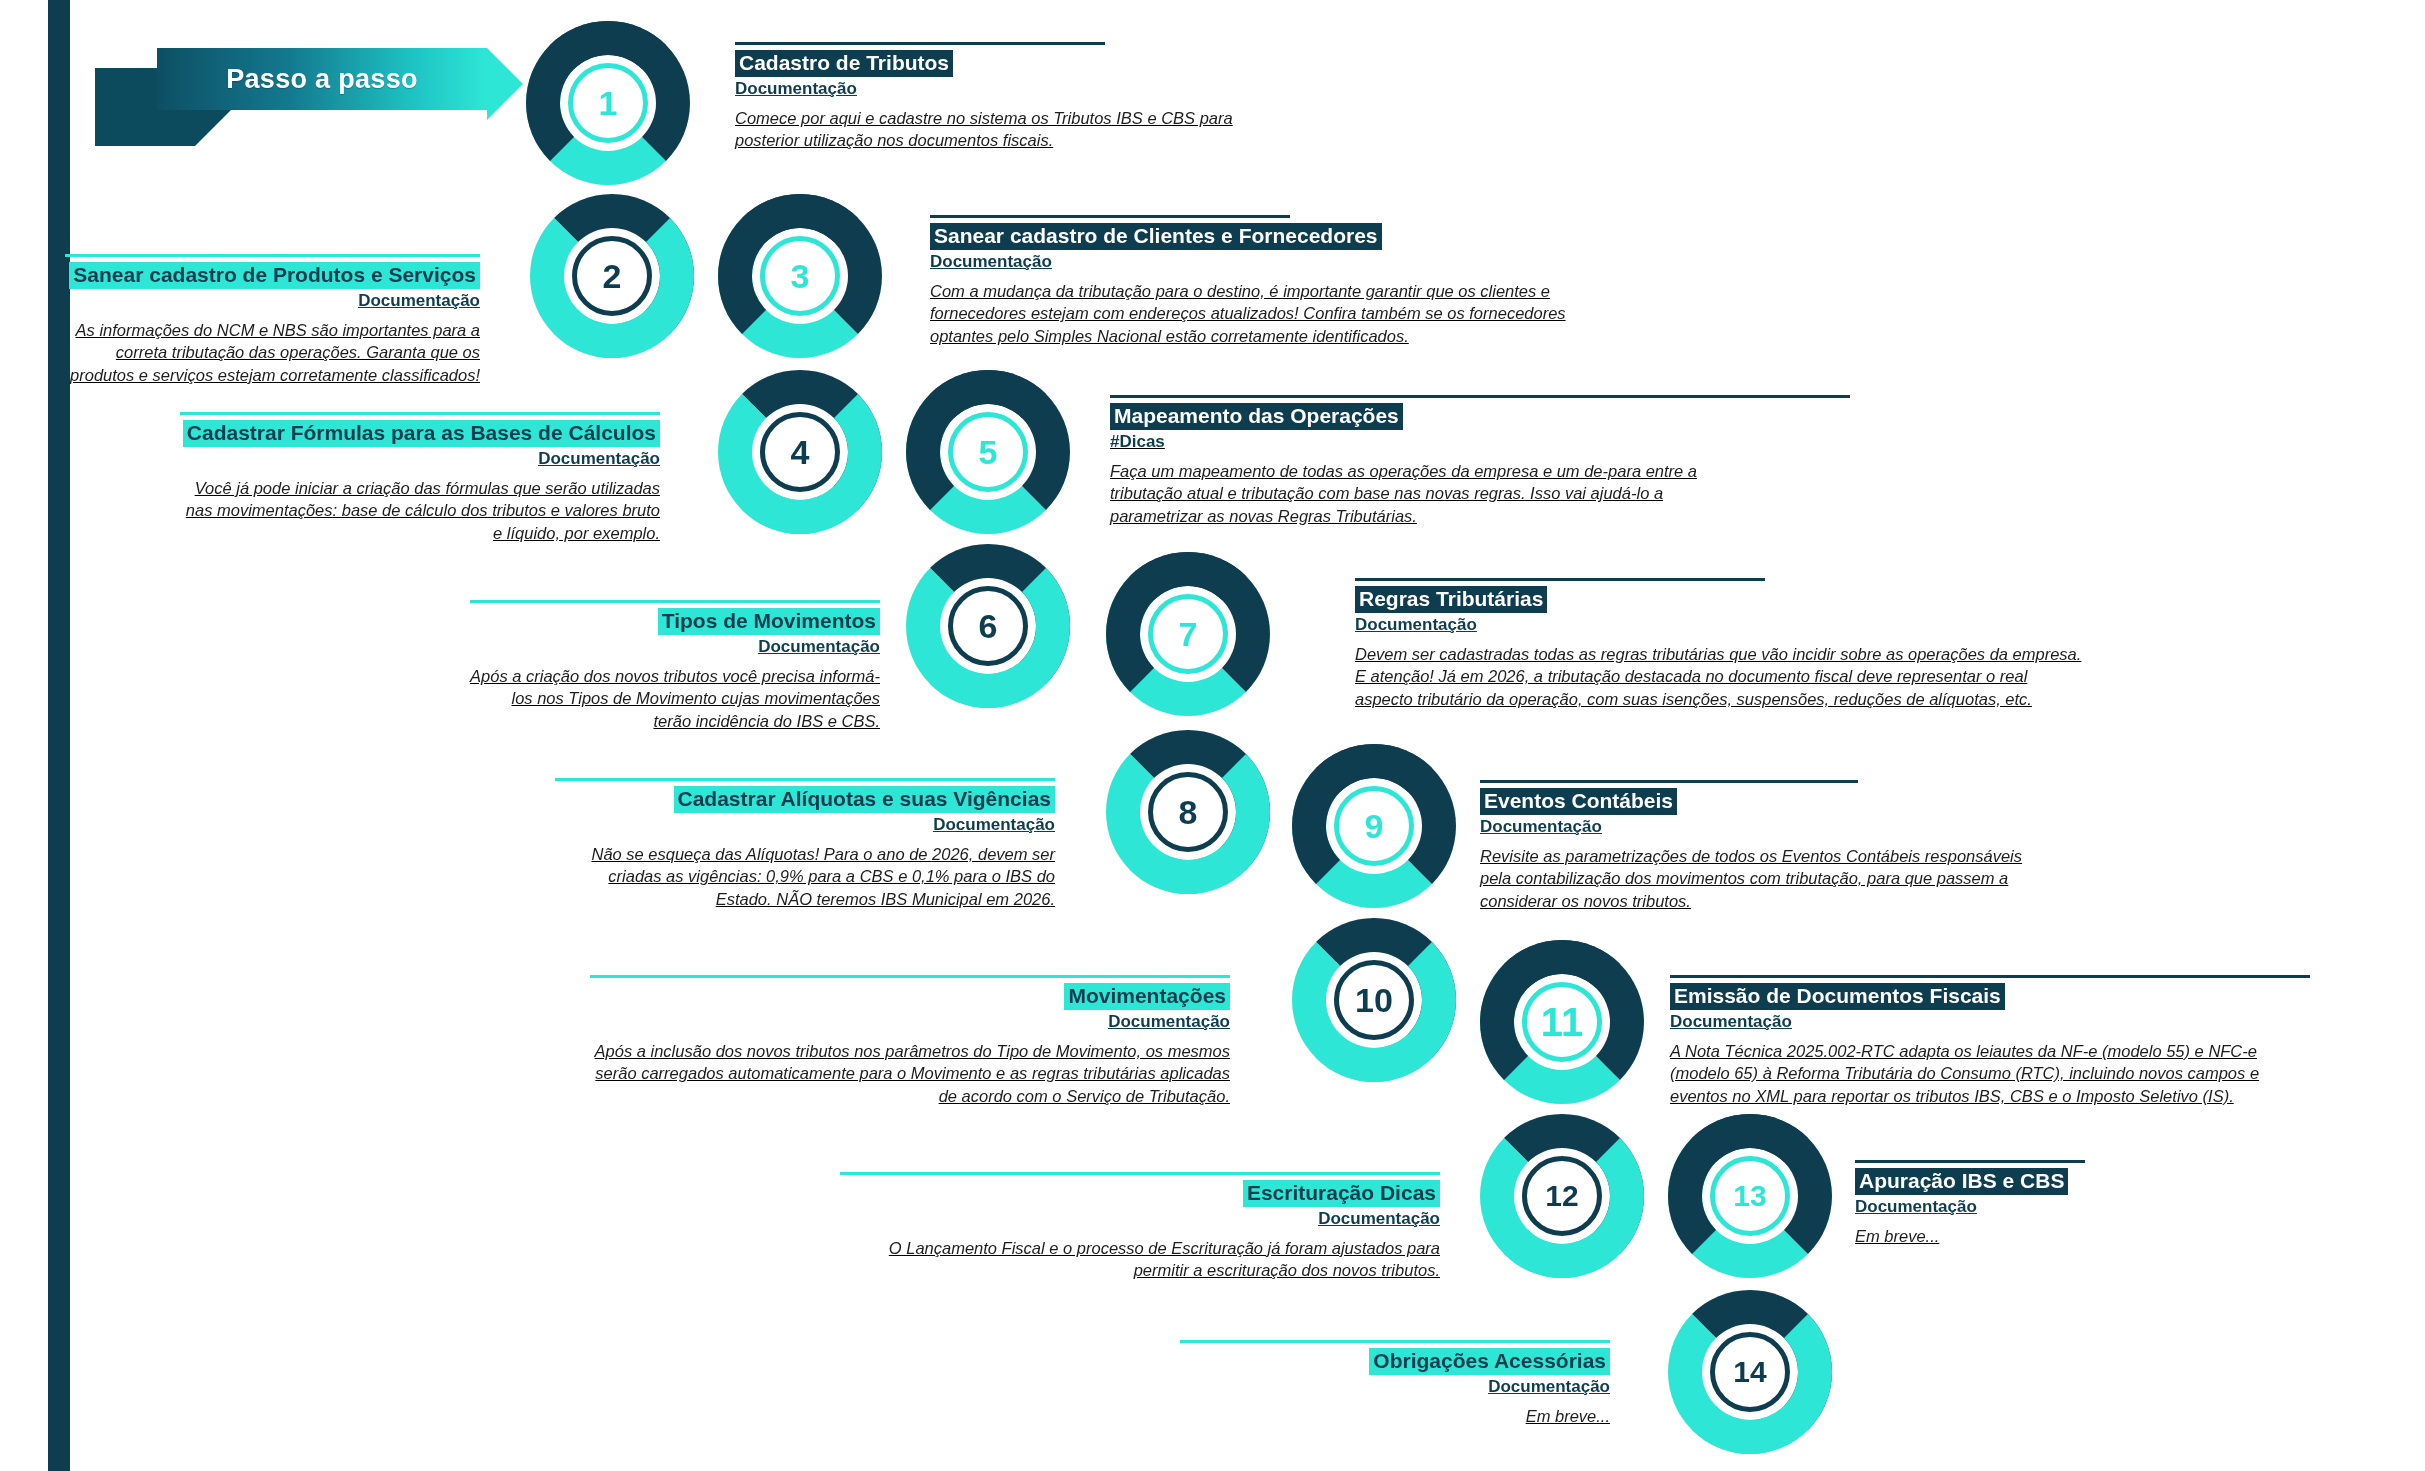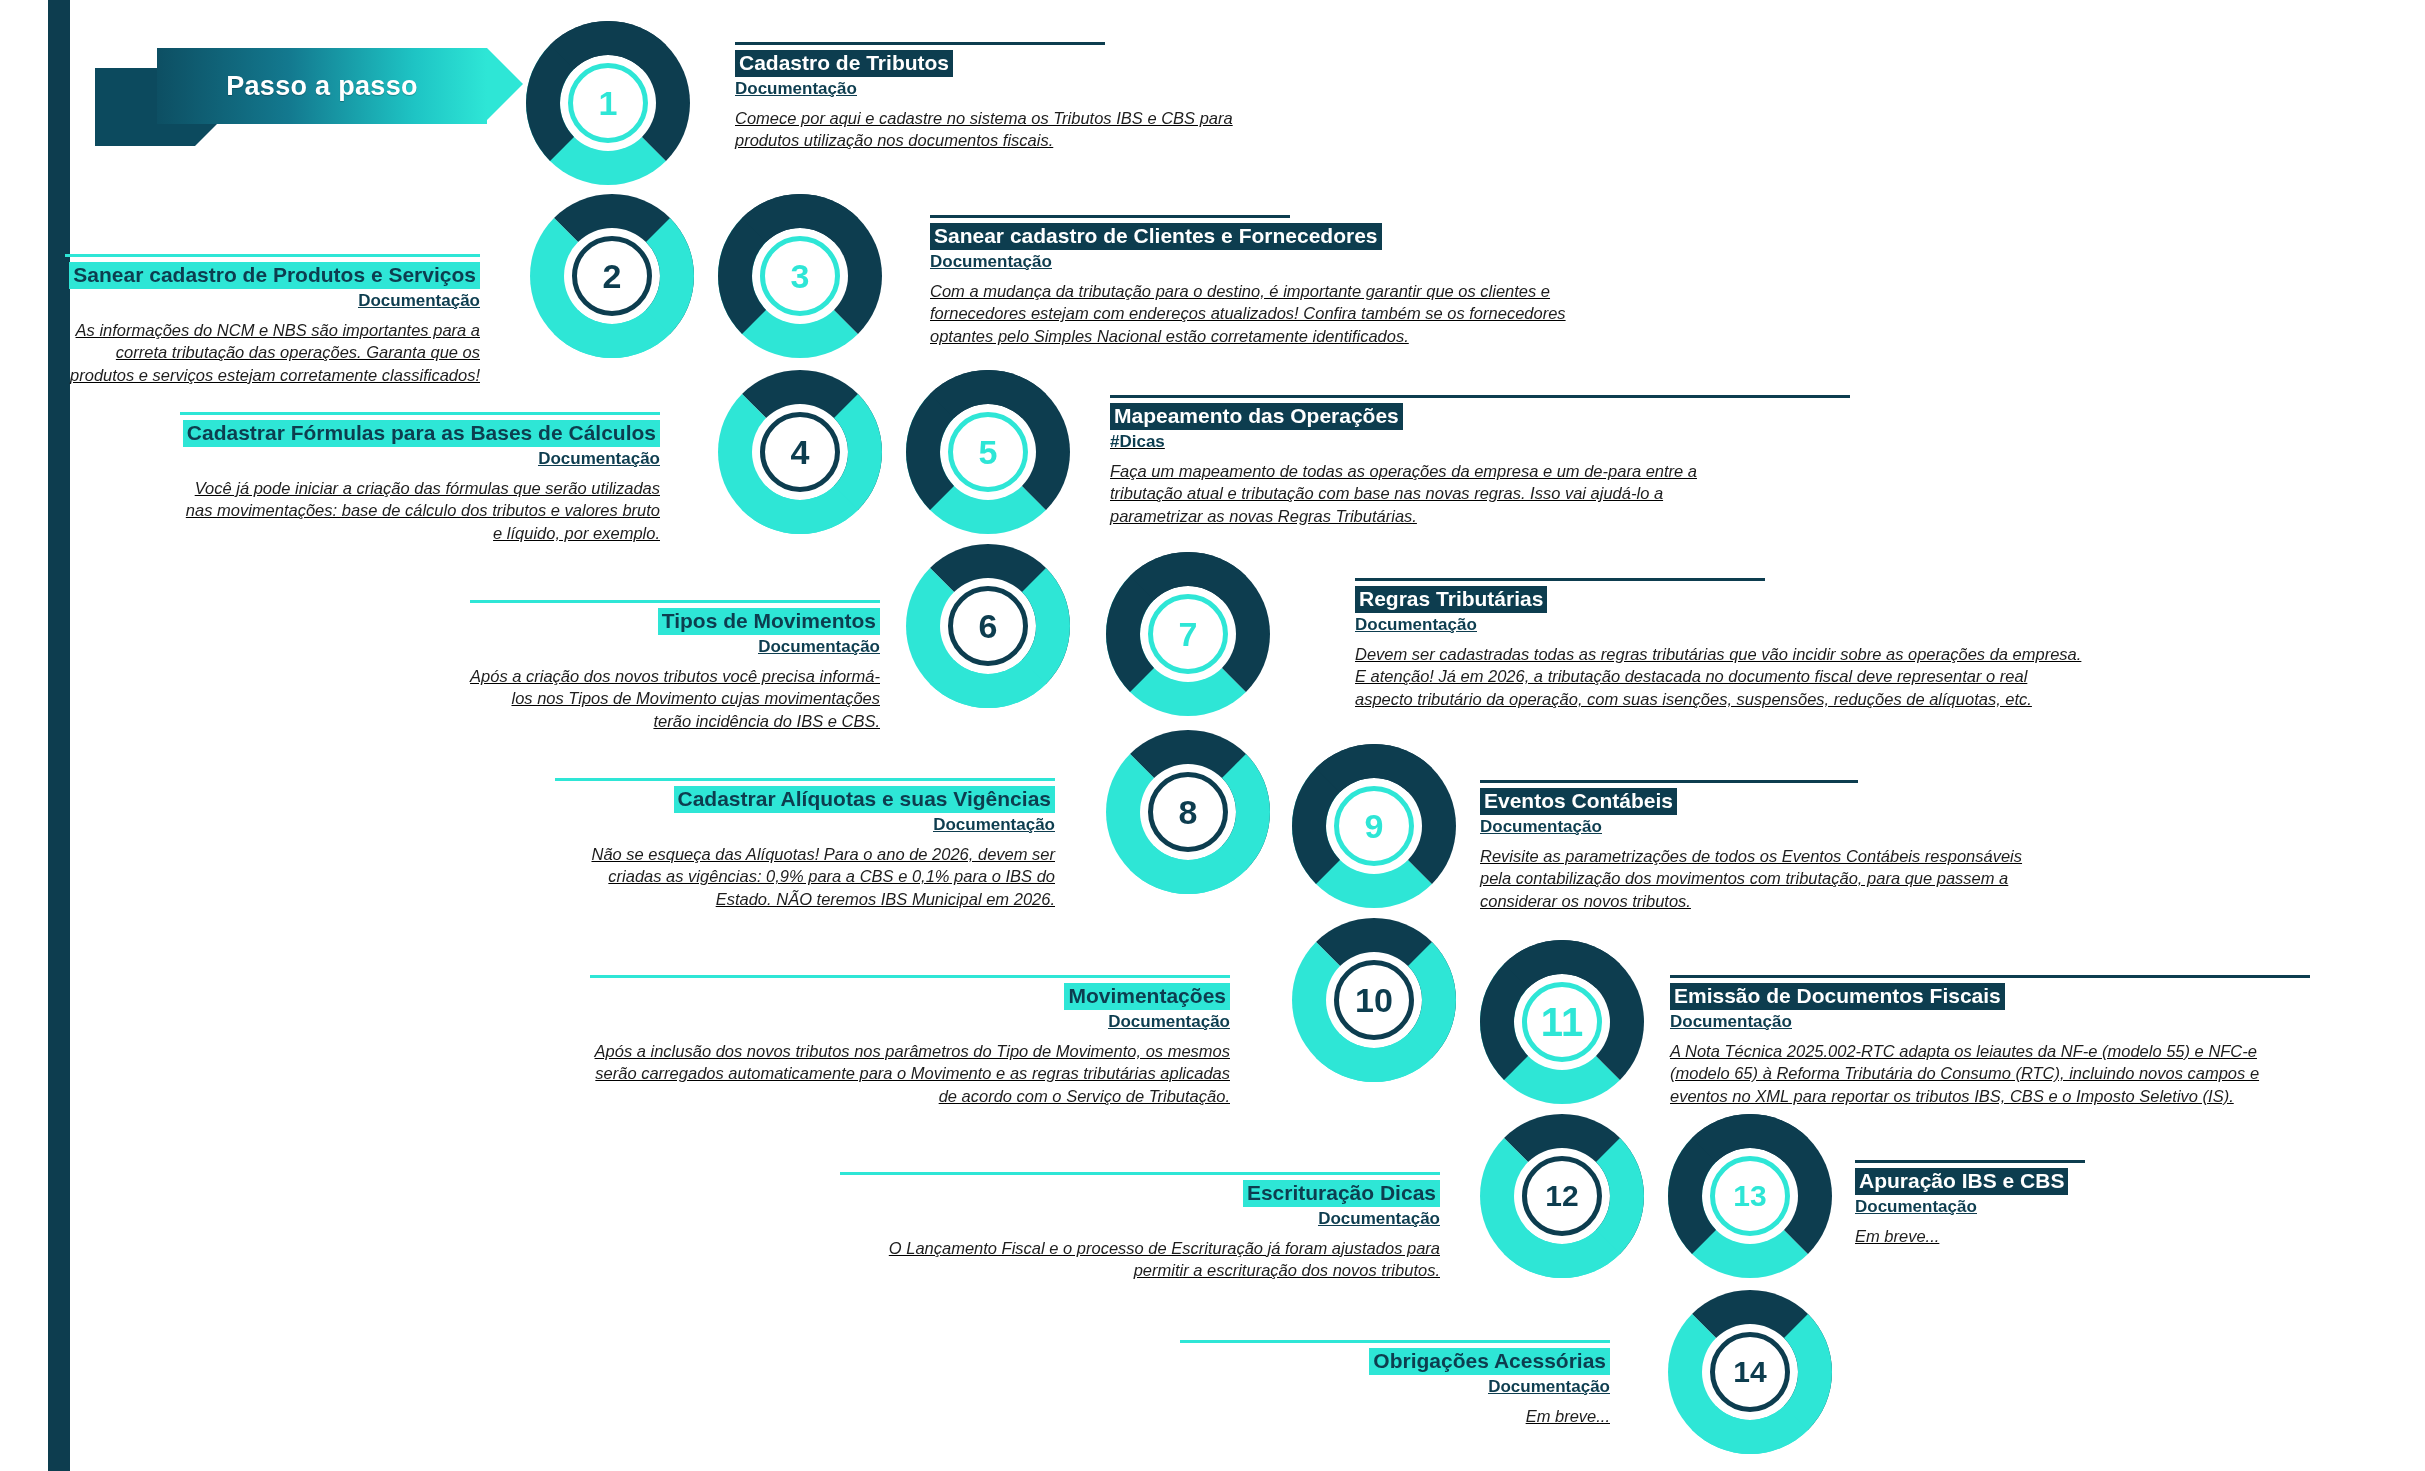--- a/index.html
+++ b/index.html
@@ -14,21 +14,21 @@
 
   
   .edge-bar { position:absolute; left:48px; top:0; width:22px; height:1471px; background:#0d3d4f; }
 
   
   .banner-wrap { position:absolute; left:95px; top:28px; }
   .ribbon-fold { position:absolute; left:0; top:40px; width:100px; height:78px;
      background:#0c4a5e; }
   .ribbon-fold:after{ content:""; position:absolute; right:-38px; top:40px;
      width:0;height:0; border-left:38px solid #0c4a5e; border-bottom:38px solid transparent;}
-  .banner { position:absolute; left:62px; top:20px; width:330px; height:76px;
+  .banner { position:absolute; left:62px; top:20px; width:330px; height:62px;
      background:linear-gradient(90deg,#0d4f63 0%, #13798f 40%, #1ec4c4 78%, #2ee6d6 100%);
      display:flex; align-items:center; justify-content:center; }
   .banner:after{ content:""; position:absolute; right:-36px; top:0; width:0;height:0;
      border-left:36px solid #2ee6d6; border-top:36px solid transparent; border-bottom:36px solid transparent;}
   .banner span { color:#fff; font-weight:bold; font-size:27px; letter-spacing:.3px; white-space:nowrap;
      text-shadow:0 1px 1px rgba(0,0,0,.25); }
 
   
   .arc { position:absolute; border-style:solid; }
 
@@ -181,21 +181,21 @@
         <div class="inner" style="left: 0px; top: 0px; width: 100%; height: 100%; border: 5px solid rgb(13, 61, 79); color: rgb(13, 61, 79); font-size: 30px;">
           <span>14</span>
         </div>
       </div>
     </div>
   <div id="blocks">
       <div class="block left" style="left: 735px; top: 42px; width: 540px; z-index: 4;">
         <div class="rule" style="width: 370px;"></div>
         <div class="titleline"><span class="title dark">Cadastro de Tributos</span></div>
         <div class="sub u">Documentação</div>
-        <div class="body">Comece por aqui e cadastre no sistema os Tributos IBS e CBS para produtos utilização nos documentos fiscais.</div>
+        <div class="body">Comece por aqui e cadastre no sistema os Tributos IBS e CBS para posterior utilização nos documentos fiscais.</div>
       </div>
       <div class="block right" style="left: 60px; top: 222px; width: 420px; z-index: 4; margin-top: 32px;">
         <div class="rule cy" style="width: 415px; margin-left: auto;"></div>
         <div class="titleline"><span class="title cyan">Sanear cadastro de Produtos e Serviços</span></div>
         <div class="sub u">Documentação</div>
         <div class="body">As informações do NCM e NBS são importantes para a correta tributação das operações. Garanta que os produtos e serviços estejam corretamente classificados!</div>
       </div>
       <div class="block left" style="left: 930px; top: 215px; width: 700px; z-index: 4;">
         <div class="rule" style="width: 360px;"></div>
         <div class="titleline"><span class="title dark">Sanear cadastro de Clientes e Fornecedores</span></div>

